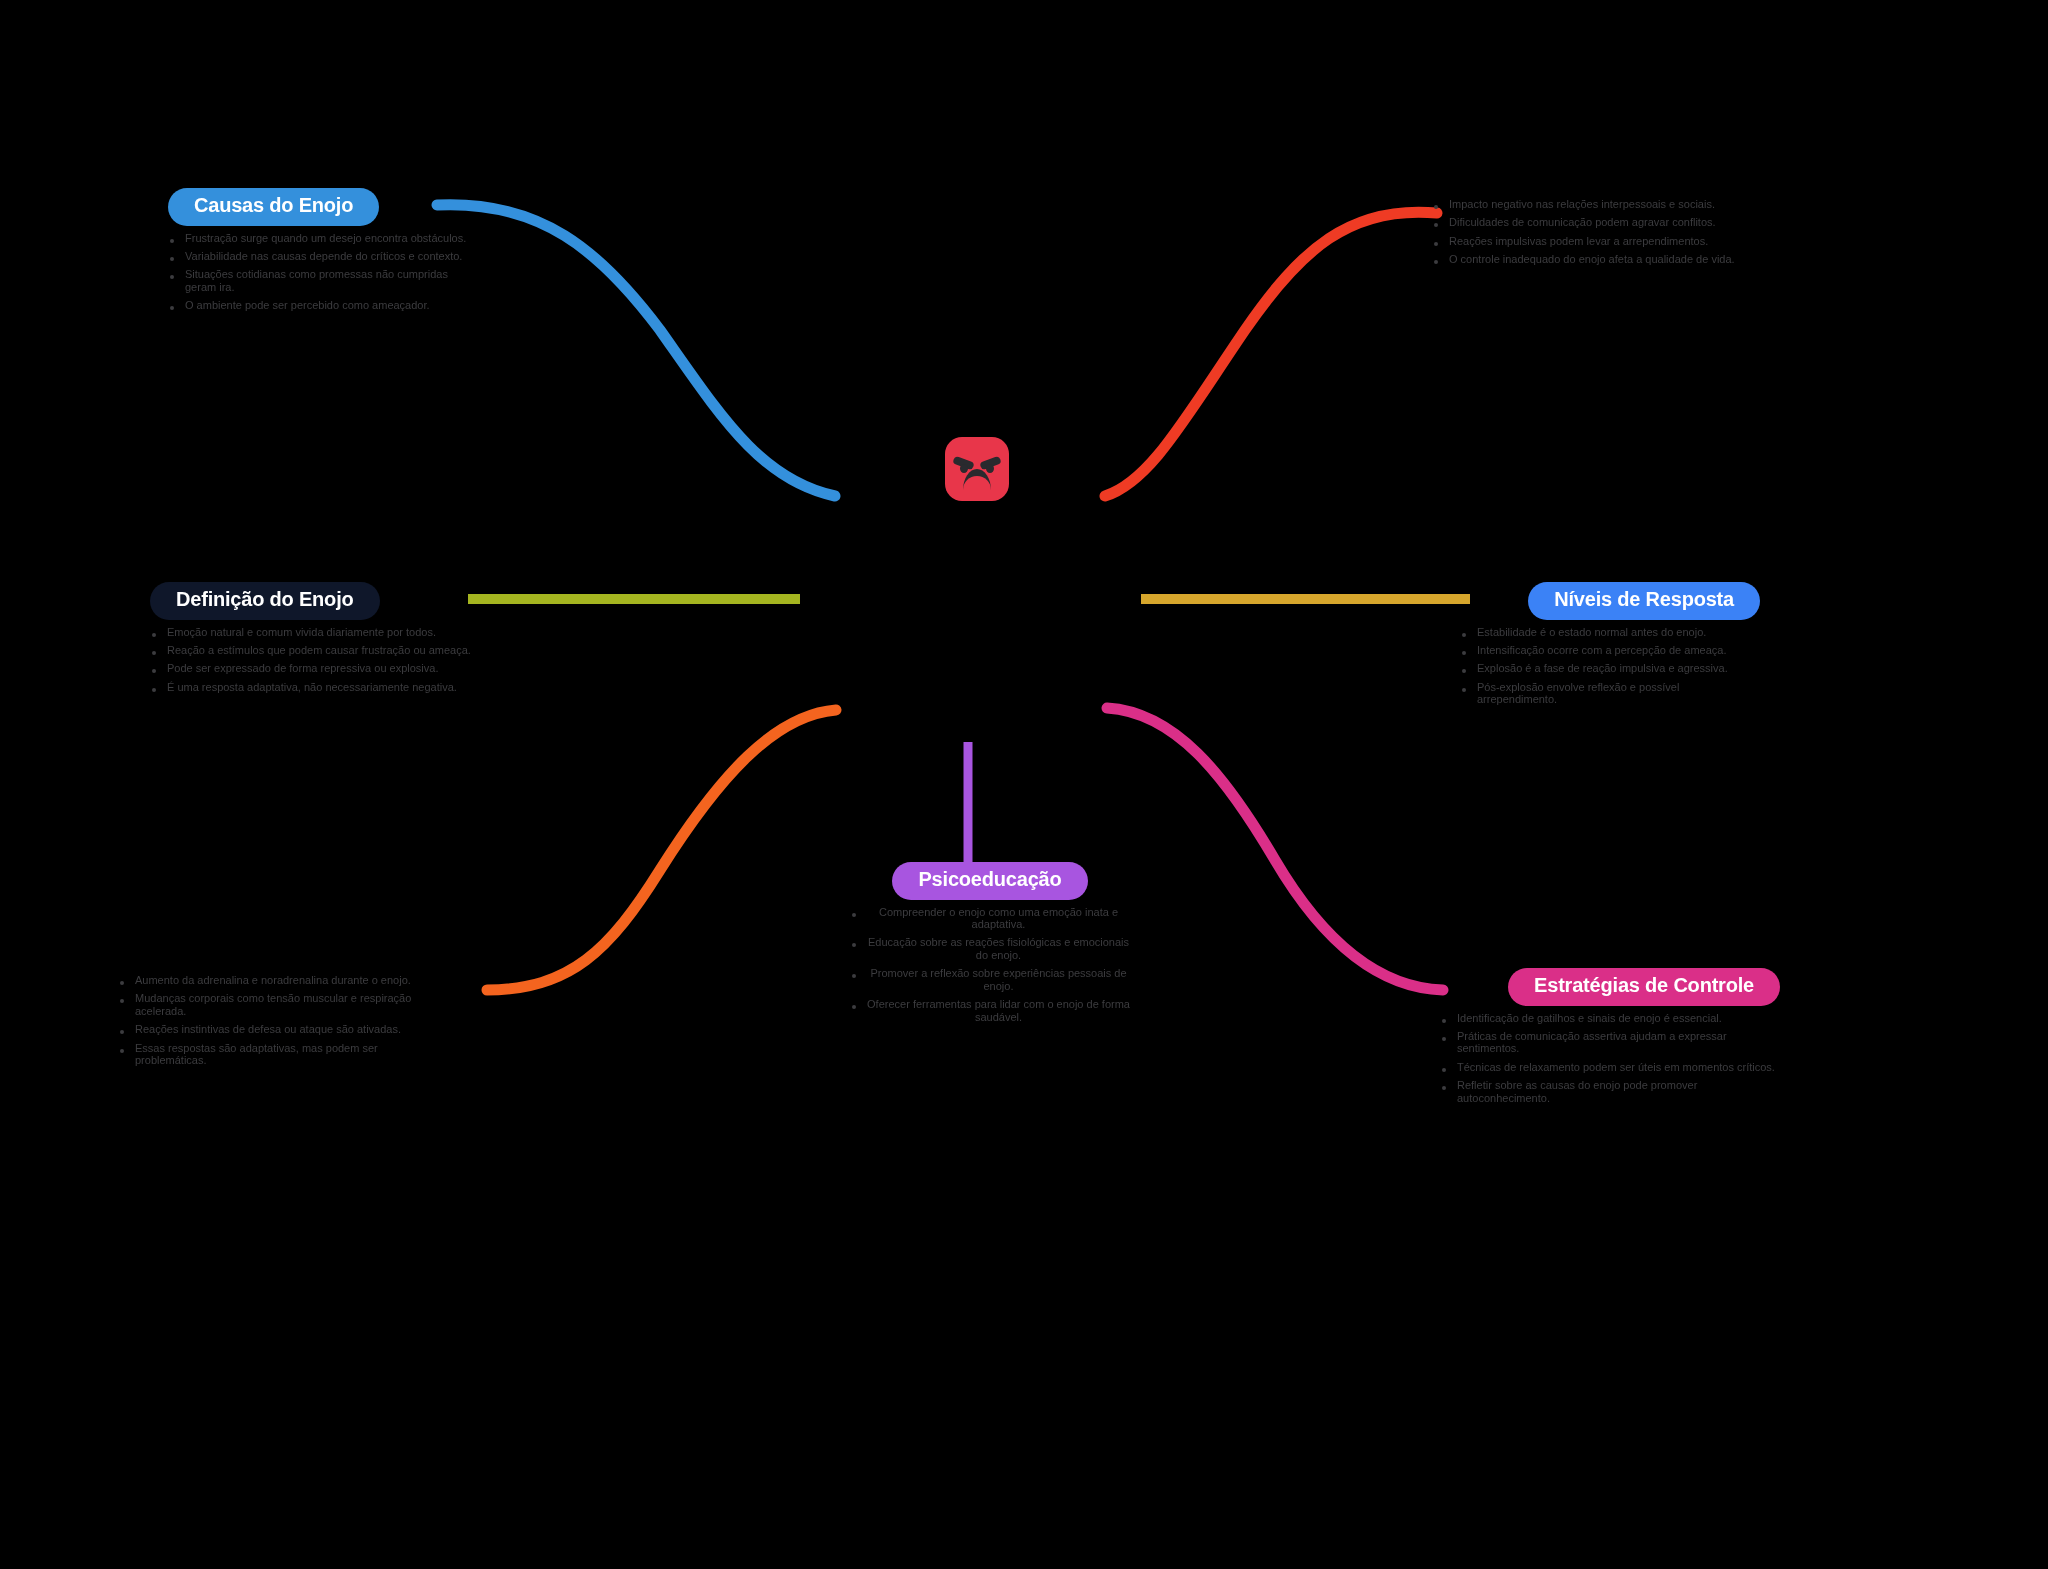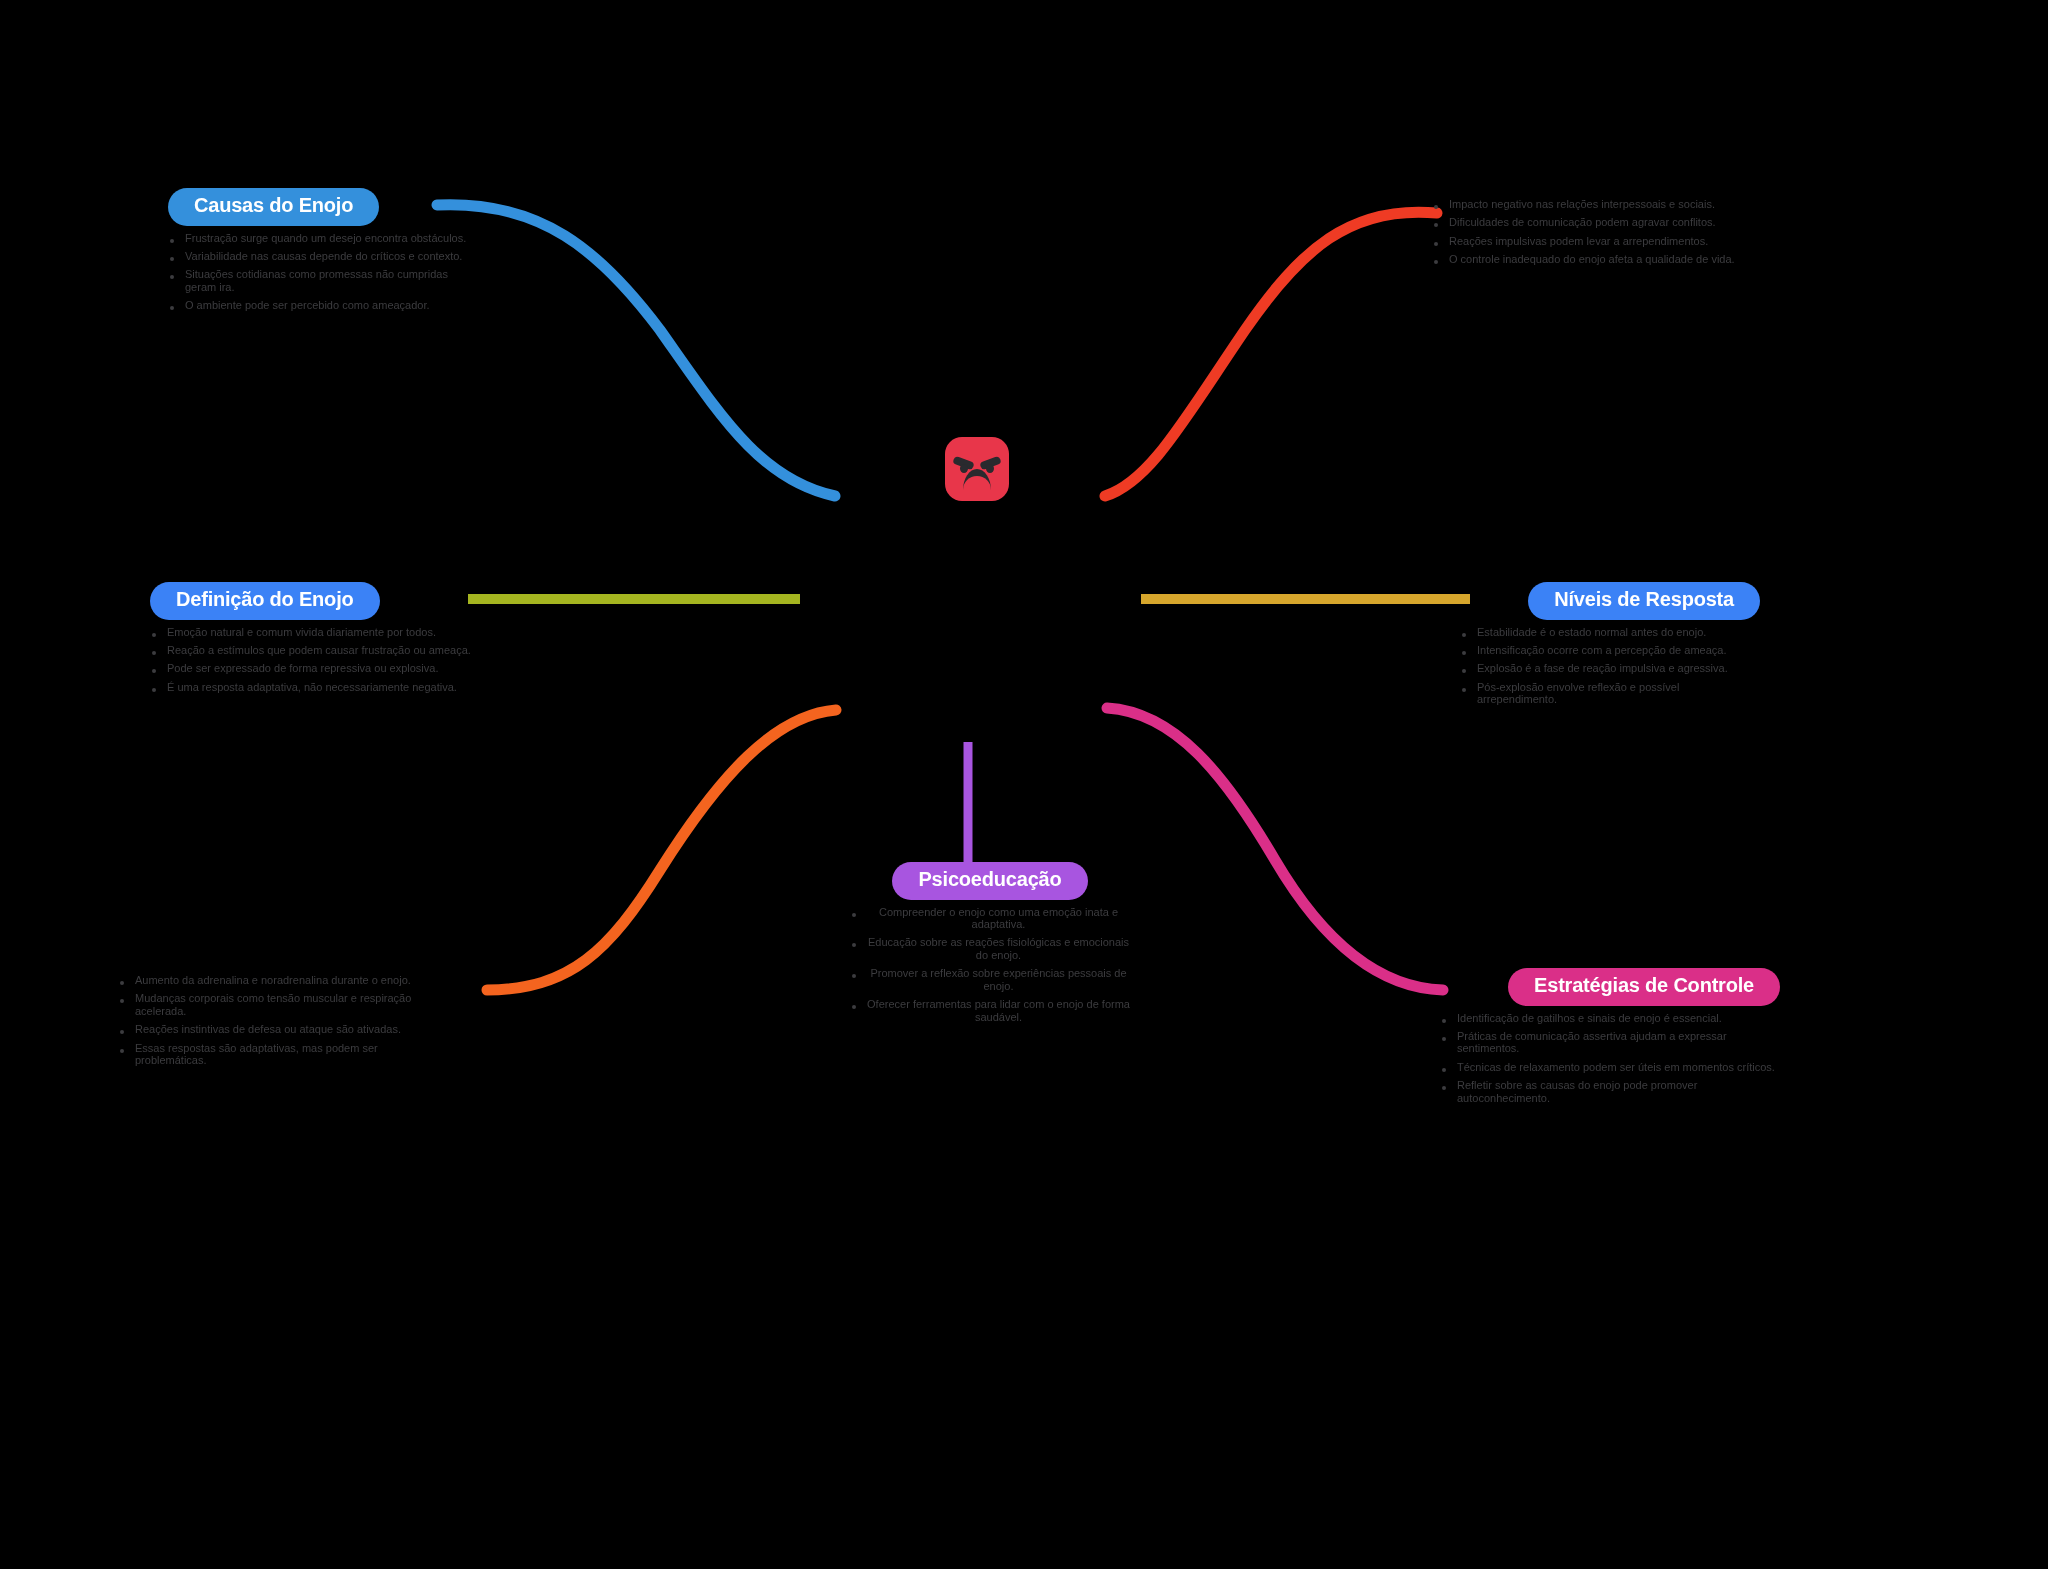--- a/index.html
+++ b/index.html
@@ -186,21 +186,21 @@
   <div class="branch align-right" id="branch-consequencias">
     <ul class="bullets">
       <li>Impacto negativo nas relações interpessoais e sociais.</li>
       <li>Dificuldades de comunicação podem agravar conflitos.</li>
       <li>Reações impulsivas podem levar a arrependimentos.</li>
       <li>O controle inadequado do enojo afeta a qualidade de vida.</li>
     </ul>
   </div>
 
   <div class="branch" id="branch-definicao">
-    <div class="pill" style="background: #3b82f6;">Definição do Enojo</div>
+    <div class="pill" style="background: #0f172a;">Definição do Enojo</div>
     <ul class="bullets">
       <li>Emoção natural e comum vivida diariamente por todos.</li>
       <li>Reação a estímulos que podem causar frustração ou ameaça.</li>
       <li>Pode ser expressado de forma repressiva ou explosiva.</li>
       <li>É uma resposta adaptativa, não necessariamente negativa.</li>
     </ul>
   </div>
 
   <div class="branch align-right" id="branch-niveis">
     <div class="pill" style="background: #3b82f6;">Níveis de Resposta</div>

